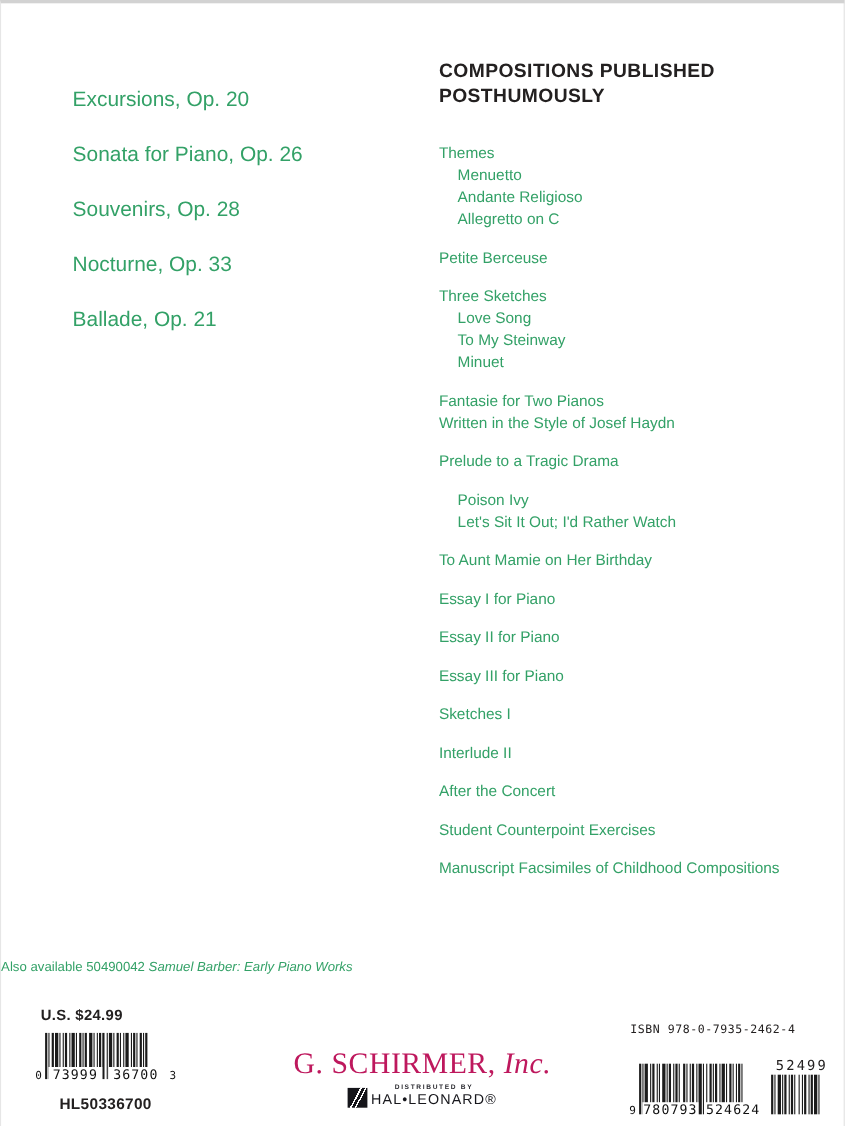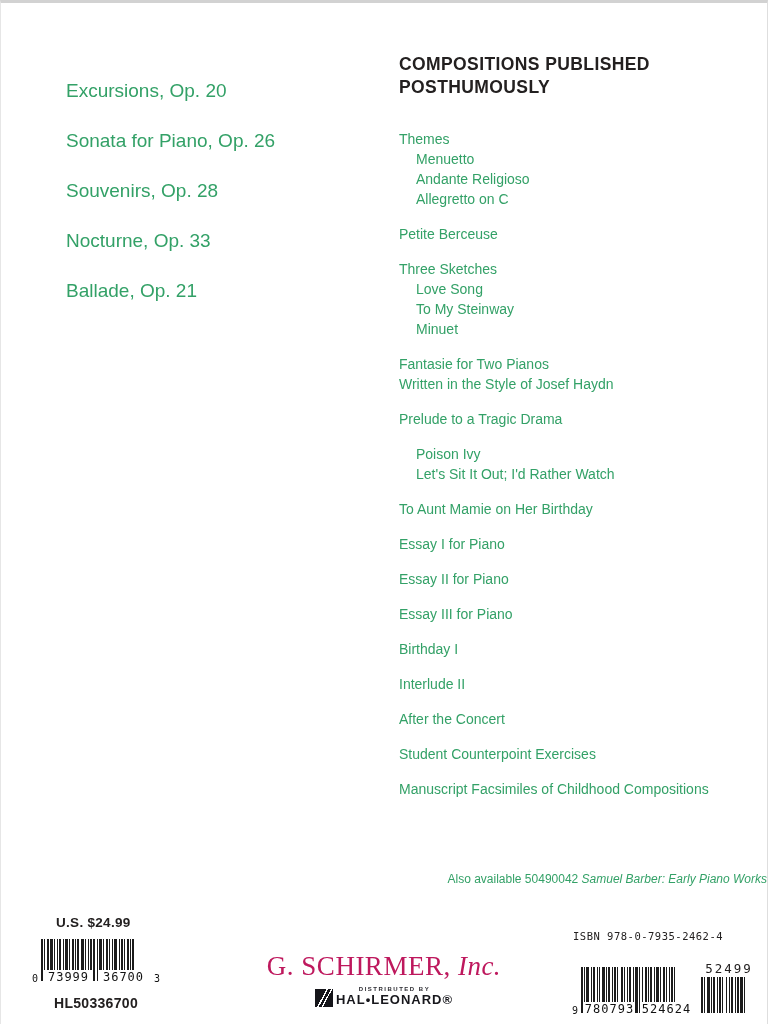--- a/index.html
+++ b/index.html
@@ -13,46 +13,46 @@
   .col-left{position:absolute;left:65px;top:50px;width:300px;}
   .col-right{position:absolute;left:398px;top:50px;width:340px;}
   .col-header{font-weight:700;font-size:17.5px;line-height:23px;letter-spacing:.4px;color:#232020;}
   .lifetime-list{margin-top:26px;}
   .lifetime-list .item{font-size:19px;line-height:24px;margin-bottom:26px;color:var(--green);}
   .posthumous-list{margin-top:30px;}
   .posthumous-list .group{margin-bottom:15px;}
   .posthumous-list .line{font-size:14px;line-height:20px;color:var(--green);}
   .posthumous-list .line.sub{padding-left:17px;}
   
-  .also{position:absolute;left:0;right:0;top:869px;text-align:right;
+  .also{position:absolute;left:0;right:0;top:869px;text-align:left;
     font-size:12px;color:var(--green);}
   .also .it{font-style:italic;}
   
-  .price{position:absolute;left:55px;top:912px;font-weight:700;font-size:13.5px;letter-spacing:.3px;}
+  .price{position:absolute;left:36px;top:912px;font-weight:700;font-size:13.5px;letter-spacing:.3px;}
   .barcode{position:relative;}
   .bars{display:flex;align-items:stretch;}
   .bars span.bar{background:#1b1b1b;}
   .bars span.gap{background:transparent;}
   .bc-row{position:absolute;left:0;right:0;bottom:-3px;display:flex;align-items:flex-end;
     font-family:"DejaVu Sans Mono",monospace;font-size:12px;color:#111;}
   .bc-row .outer{width:12px;text-align:center;flex:none;font-size:10px;}
   .bc-row .white{flex:1;background:#fff;text-align:center;height:14px;line-height:14px;margin:0 3px;letter-spacing:1px;}
   .upc-wrap{position:absolute;left:28px;top:936px;width:134px;}
   .upc-wrap .bars{height:42px;margin:0 12px;}
   .catalog{position:absolute;left:28px;top:992px;width:134px;text-align:center;
     font-weight:700;font-size:14px;letter-spacing:.3px;}
   .pub{position:absolute;left:0;right:0;top:948px;text-align:center;}
   .pub-name{font-family:"Liberation Serif",serif;font-size:27px;letter-spacing:.5px;color:#be185d;}
   .pub-name .it{font-style:italic;}
   .dist{display:flex;justify-content:center;align-items:flex-end;margin-top:4px;}
   .hl-logo{width:18px;height:18px;margin-right:3px;flex:none;
     background:linear-gradient(118deg,#15151a 42%,#ffffff 42% 48%,#15151a 48% 58%,#ffffff 58% 63%,#15151a 63%);}
   .dist-text{display:flex;flex-direction:column;align-items:center;}
   .dist-label{font-size:6px;font-weight:700;letter-spacing:1.5px;color:#2a2a30;}
-  .dist-name{font-size:13px;font-weight:700;letter-spacing:1px;color:#17171c;}
+  .dist-name{font-size:13px;font-weight:400;letter-spacing:1px;color:#17171c;}
   .isbn-wrap{position:absolute;left:568px;top:927px;width:192px;}
   .isbn-label{font-family:"DejaVu Sans Mono",monospace;font-size:10.5px;letter-spacing:.5px;margin-bottom:19px;margin-left:4px;white-space:nowrap;}
   .isbn-row{display:flex;align-items:flex-end;}
   .isbn-main{position:relative;width:126px;flex:none;}
   .isbn-main .bars{height:46px;margin-left:12px;margin-right:4px;}
   .addon{margin-left:6px;width:56px;flex:none;}
   .addon-label{font-family:"DejaVu Sans Mono",monospace;font-size:12.5px;letter-spacing:2px;text-align:center;}
   .addon .bars{height:36px;margin-top:1px;}
   .static{cursor:default;}
 </style>
@@ -109,21 +109,21 @@
         <div class="group">
           <div class="line">Essay I for Piano</div>
         </div>
         <div class="group">
           <div class="line">Essay II for Piano</div>
         </div>
         <div class="group">
           <div class="line">Essay III for Piano</div>
         </div>
         <div class="group">
-          <div class="line">Birthday I</div>
+          <div class="line">Sketches I</div>
         </div>
         <div class="group">
           <div class="line">Interlude II</div>
         </div>
         <div class="group">
           <div class="line">After the Concert</div>
         </div>
         <div class="group">
           <div class="line">Student Counterpoint Exercises</div>
         </div>

